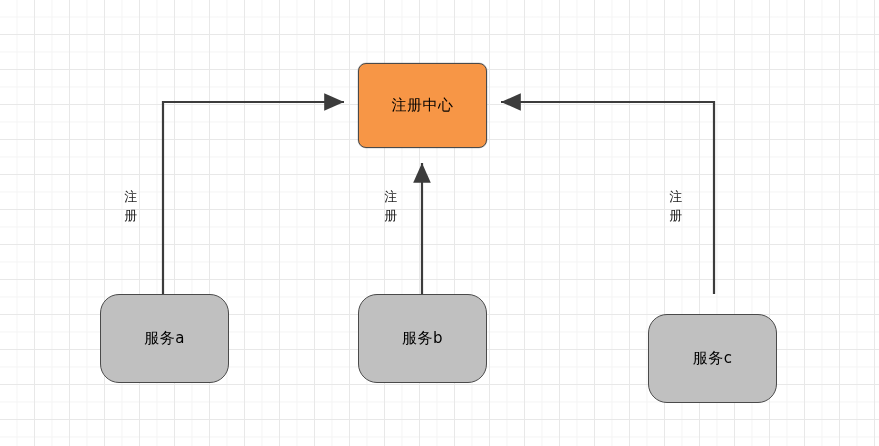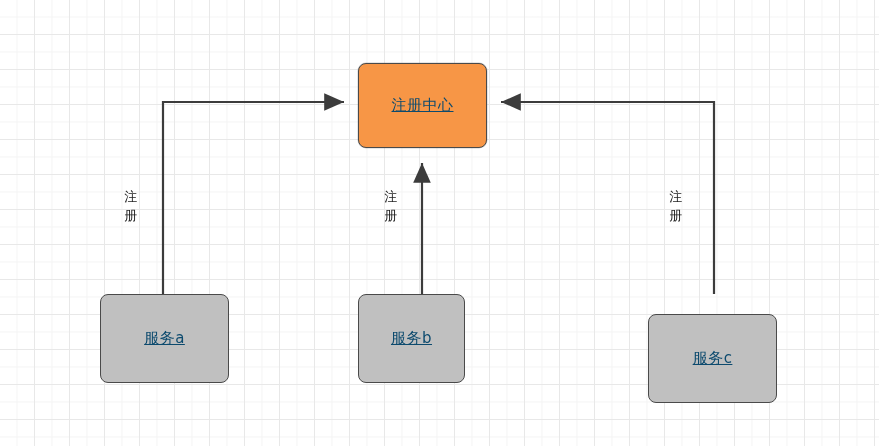--- a/index.html
+++ b/index.html
@@ -33,32 +33,32 @@
   }
   .node {
     position: absolute;
     box-sizing: border-box;
     border: 1.6px solid #3c3c3c;
     border-radius: 8px;
     display: flex;
     align-items: center;
     justify-content: center;
     font-size: 15px;
-    color: #0c4a6e;
+    color: #000000;
     letter-spacing: 0.5px;
-    text-decoration: underline;
   }
   .node-registry {
     background: #F79646;
     border-color: #4a4a4a;
     box-shadow: 0 0 0 0.5px rgba(60,60,60,0.25);
   }
   .node-service {
     background: #C0C0C0;
     border-color: #4a4a4a;
+    border-radius: 19px;
   }
   .edge-label {
     position: absolute;
     font-size: 13px;
     color: #1c1c1c;
     line-height: 1.45;
     text-align: center;
     white-space: pre-line;
     letter-spacing: 0.5px;
   }
@@ -83,21 +83,21 @@
   </svg>
 
   <div class="node node-registry" style="left:358px; top:63px; width:129px; height:85px;">
     <span>注册中心</span>
   </div>
 
   <div class="node node-service" style="left:100px; top:294px; width:129px; height:89px;">
     <span>服务a</span>
   </div>
 
-  <div class="node node-service" style="left:358px; top:294px; width:107px; height:89px;">
+  <div class="node node-service" style="left:358px; top:294px; width:129px; height:89px;">
     <span>服务b</span>
   </div>
 
   <div class="node node-service" style="left:648px; top:294px; width:129px; height:89px;margin-top:20px;">
     <span>服务c</span>
   </div>
 
   <div class="edge-label" style="left:122px; top:188px; width:18px;">注
 册</div>
 

